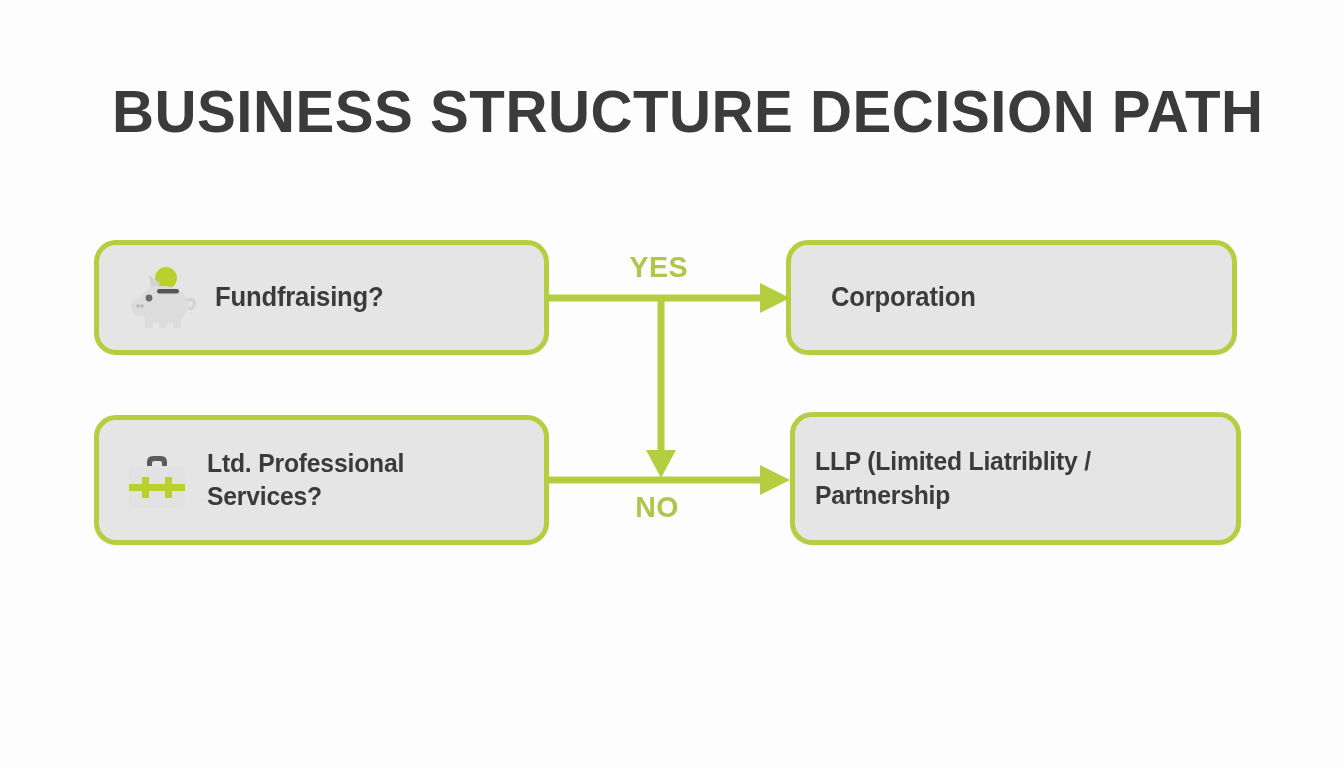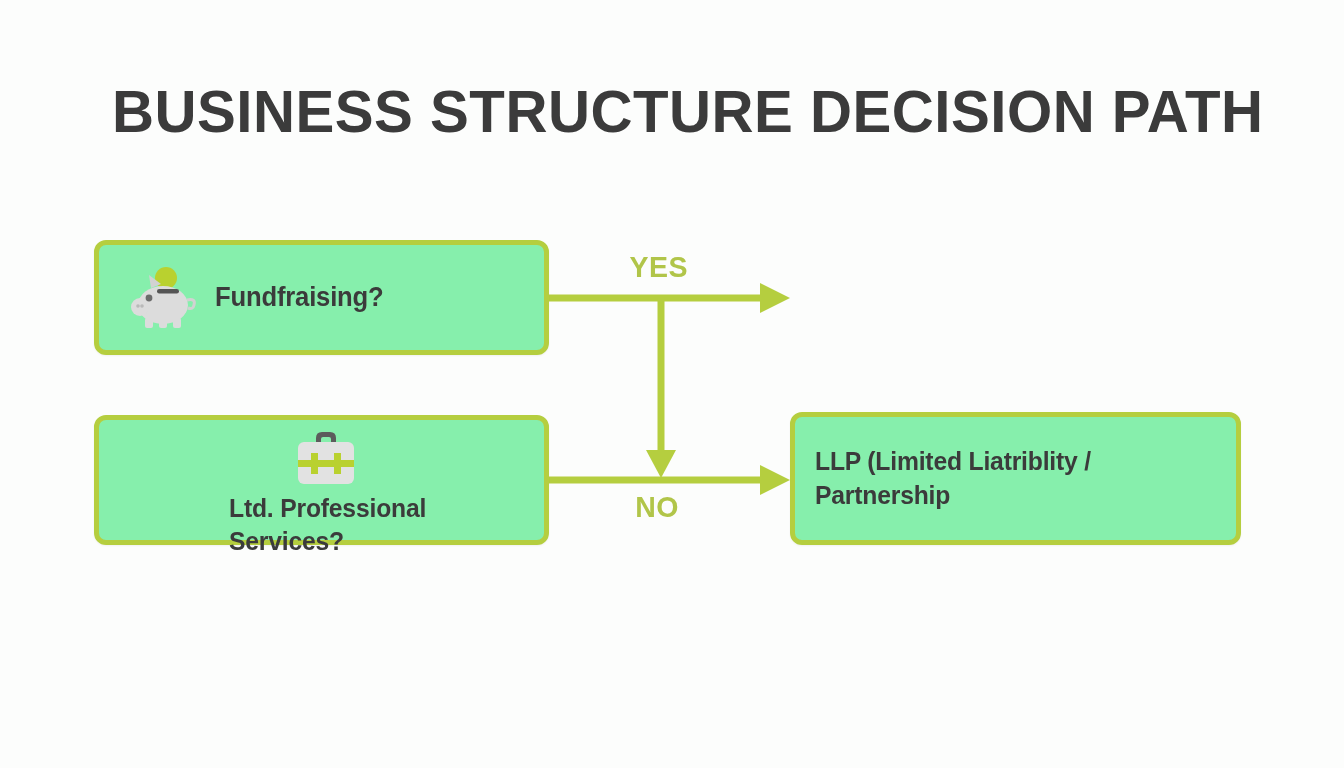--- a/index.html
+++ b/index.html
@@ -33,41 +33,40 @@
     line-height: 1.05;
     transform: scaleX(0.97);
     transform-origin: left top;
     white-space: nowrap;
   }
 
   
   .node-box {
     position: absolute;
     box-sizing: border-box;
-    background: #86efac;
+    background: #e5e5e5;
     border: 5px solid #b5ce3f;
-    border-radius: 12px;
+    border-radius: 22px;
     display: flex;
     align-items: center;
     box-shadow: 0 1px 2px rgba(0,0,0,0.05);
   }
   #box-fundraising {
     left: 94px;
     top: 240px;
     width: 455px;
     height: 115px;
     padding-left: 28px;
   }
   #box-professional {
     left: 94px;
     top: 415px;
     width: 455px;
     height: 130px;
     padding-left: 22px;
-    flex-direction: column;
   }
   #box-corporation {
     left: 786px;
     top: 240px;
     width: 451px;
     height: 115px;
     padding-left: 40px;
   }
   #box-llp {
     left: 790px;
@@ -204,20 +203,23 @@
         <rect x="21" y="33" width="7" height="21" fill="#b9d12f"></rect>
         <rect x="44" y="33" width="7" height="21" fill="#b9d12f"></rect>
       </svg>
     </div>
     <div class="node-label">
       <span>Ltd. Professional</span><br>
       <span>Services?</span>
     </div>
   </div>
 
+  <div class="node-box" id="box-corporation">
+    <div class="node-label">Corporation</div>
+  </div>
 
   <div class="node-box" id="box-llp">
     <div class="node-label">
       <span>LLP (Limited Liatriblity /</span><br>
       <span>Partnership</span>
     </div>
   </div>
 
 </div>
 

